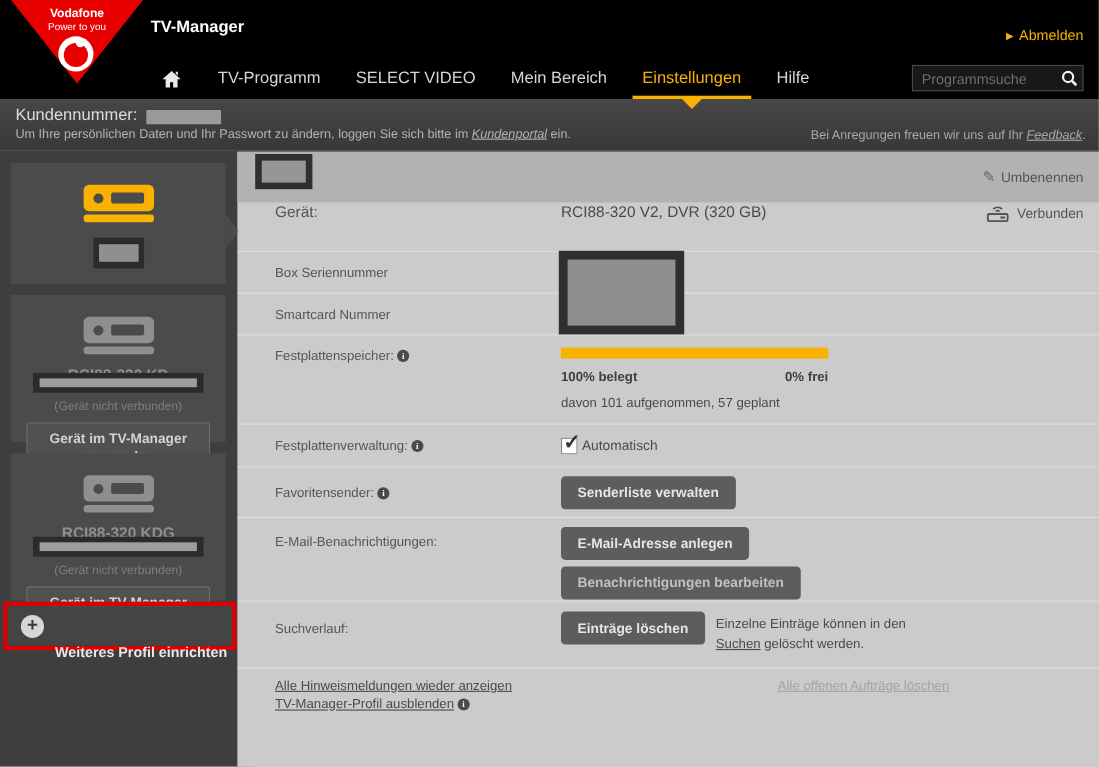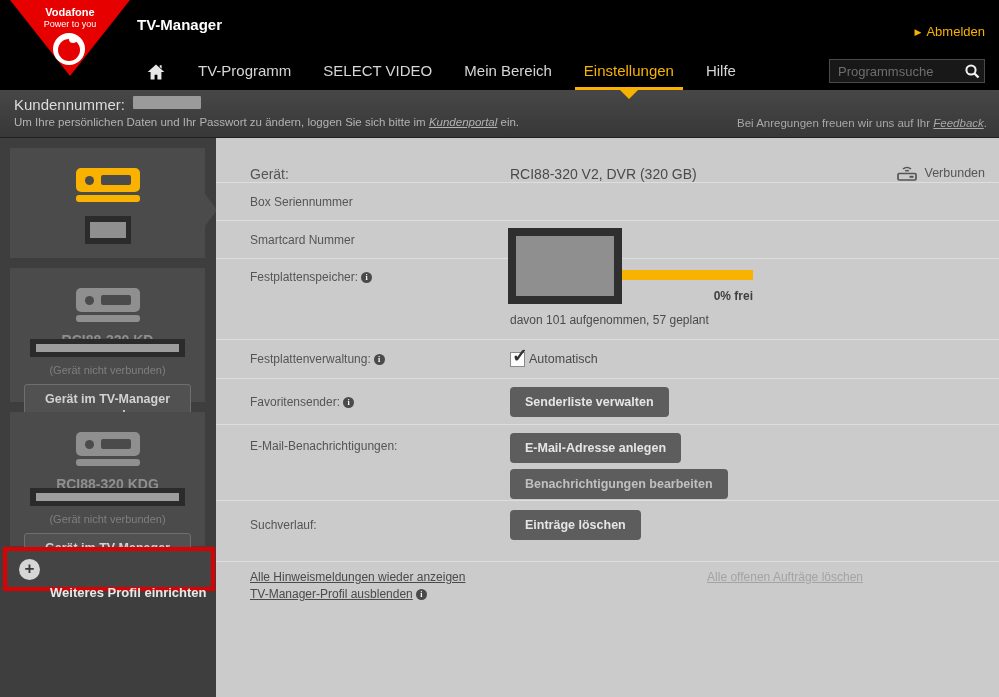--- a/index.html
+++ b/index.html
@@ -27,21 +27,21 @@
   .nav-item.active::after { content:""; position:absolute; left:-9px; right:-9px; bottom:0; height:3px; background:#f9b200; }
   .nav-item.active::before { content:""; position:absolute; left:50%; margin-left:-9px; bottom:-9px;
     border-left:9px solid transparent; border-right:9px solid transparent; border-top:9px solid #f9b200; z-index:30; }
   .searchbox { position:absolute; right:14px; bottom:7px; width:156px; height:24px; background:#181818; border:1px solid #4a4a4a; display:flex; align-items:center; }
   .searchbox input { flex:1; background:transparent; border:none; outline:none; color:#9a9a9a; font-size:13px; padding:0 4px 0 8px; width:120px; font-family:"Liberation Sans", sans-serif; }
   .searchbox input::placeholder { color:#6e6e6e; }
   .search-ic { width:22px; height:18px; cursor:pointer; }
 
   
   .subheader { position:absolute; left:0; top:90px; width:999px; height:48px; background:linear-gradient(#474747,#383838); border-bottom:1px solid #222; }
-  .cust-line { position:absolute; left:14px; top:6px; color:#dcdcdc; font-size:15px; display:flex; align-items:flex-start; }
+  .cust-line { position:absolute; left:14px; top:6px; color:#dcdcdc; font-size:15px; display:flex; align-items:flex-end; }
   .cust-redact { display:inline-block; width:68px; height:13px; background:#9a9a9a; margin-left:8px; border-radius:1px; }
   .cust-info { position:absolute; left:14px; top:26px; color:#b3b3b3; font-size:11.5px; }
   .cust-info a, .fb a { color:inherit; text-decoration:underline; cursor:pointer;font-style:italic; }
   .fb { position:absolute; right:12px; top:27px; color:#a8a8a8; font-size:11.5px; }
 
   
   .sidebar { position:absolute; left:0; top:138px; width:216px; height:559px; background:#3e3e3e; }
   .dev-card { position:relative; margin:10px 11px 0 10px; background:#4b4b4b; padding:20px 6px 14px 6px; text-align:center; }
   .dev-card.selected::after { content:""; position:absolute; right:-12px; top:46px;
     border-top:16px solid transparent; border-bottom:16px solid transparent; border-left:12px solid #4b4b4b; }
@@ -74,21 +74,21 @@
   .rename { position:absolute; right:14px; top:14px; color:#555; font-size:12.5px; cursor:pointer; }
   .rename .pencil { font-size:14px; margin-right:5px; color:#666; }
 
   .row { position:relative; display:flex; align-items:flex-start; padding:0 14px 0 34px; border-top:1px solid #dedede; }
   .row.first { border-top:none; }
   .rlabel { width:260px; color:#555; font-size:12px; flex-shrink:0; }
   .rvalue { flex:1; color:#4a4a4a; font-size:12px; }
   .info-ic { display:inline-block; width:11px; height:11px; border-radius:50%; background:#4a4a4a; color:#fff;
     font-size:8px; font-weight:bold; line-height:11px; text-align:center; margin-left:3px; vertical-align:1px; font-family:"Liberation Serif", serif; }
 
-  .row-geraet { height:44px; align-items:flex-end; }
+  .row-geraet { height:44px; align-items:flex-start; }
   .row-geraet .rlabel { font-size:14px; }
   .row-geraet .rvalue { font-size:14px; }
   .connected { display:flex; align-items:center; color:#555; font-size:12.5px; gap:6px; }
 
   .row-serial, .row-smart { height:38px; align-items:center; }
   .serial-redact { position:absolute; left:292px; top:90px; width:114px; height:76px; background:#2f2f2f; padding:8px; z-index:5; }
   .serial-redact .in { width:100%; height:100%; background:#8f8f8f; }
 
   .row-storage { height:81px; padding-top:11px; }
   .bar-wrap { width:243px; }
@@ -214,20 +214,28 @@
     <div class="add-profile-wrap">
       <div class="add-profile">
         <span class="plus-ic">+</span>
         <span class="lbl">Weiteres Profil einrichten</span>
       </div>
     </div>
   </aside>
 
   <main class="content">
 
+    <div class="content-head">
+      <div class="profile-redact">
+          <div class="in"></div>
+        </div>
+      <div class="rename">
+        <span class="pencil">✎</span><span>Umbenennen</span>
+      </div>
+    </div>
 
     <div class="serial-redact">
         <div class="in"></div>
       </div>
 
     <div class="row row-geraet first">
       <div class="rlabel">Gerät:</div>
       <div class="rvalue">RCI88-320 V2, DVR (320 GB)</div>
       <div class="connected">
         <svg width="24" height="19" viewBox="0 0 24 19">
@@ -297,20 +305,25 @@
         <button class="gbtn">E-Mail-Adresse anlegen</button>
         <button class="gbtn dim">Benachrichtigungen bearbeiten</button>
       </div>
     </div>
 
     <div class="row row-search">
       <div class="rlabel" style="padding-top:8px;">Suchverlauf:</div>
       <div class="rvalue">
         <div class="search-flex">
           <button class="gbtn">Einträge löschen</button>
+          <div class="search-note">
+            <span>Einzelne Einträge können in den</span><br>
+            <a>Suchen</a>
+            <span>gelöscht werden.</span>
+          </div>
         </div>
       </div>
     </div>
 
     <div class="links-row">
       <div class="left-links">
         <a>Alle Hinweismeldungen wieder anzeigen</a>
         <a><span>TV-Manager-Profil ausblenden</span><span class="info-ic">i</span></a>
       </div>
       <span class="right-link">Alle offenen Aufträge löschen</span>

